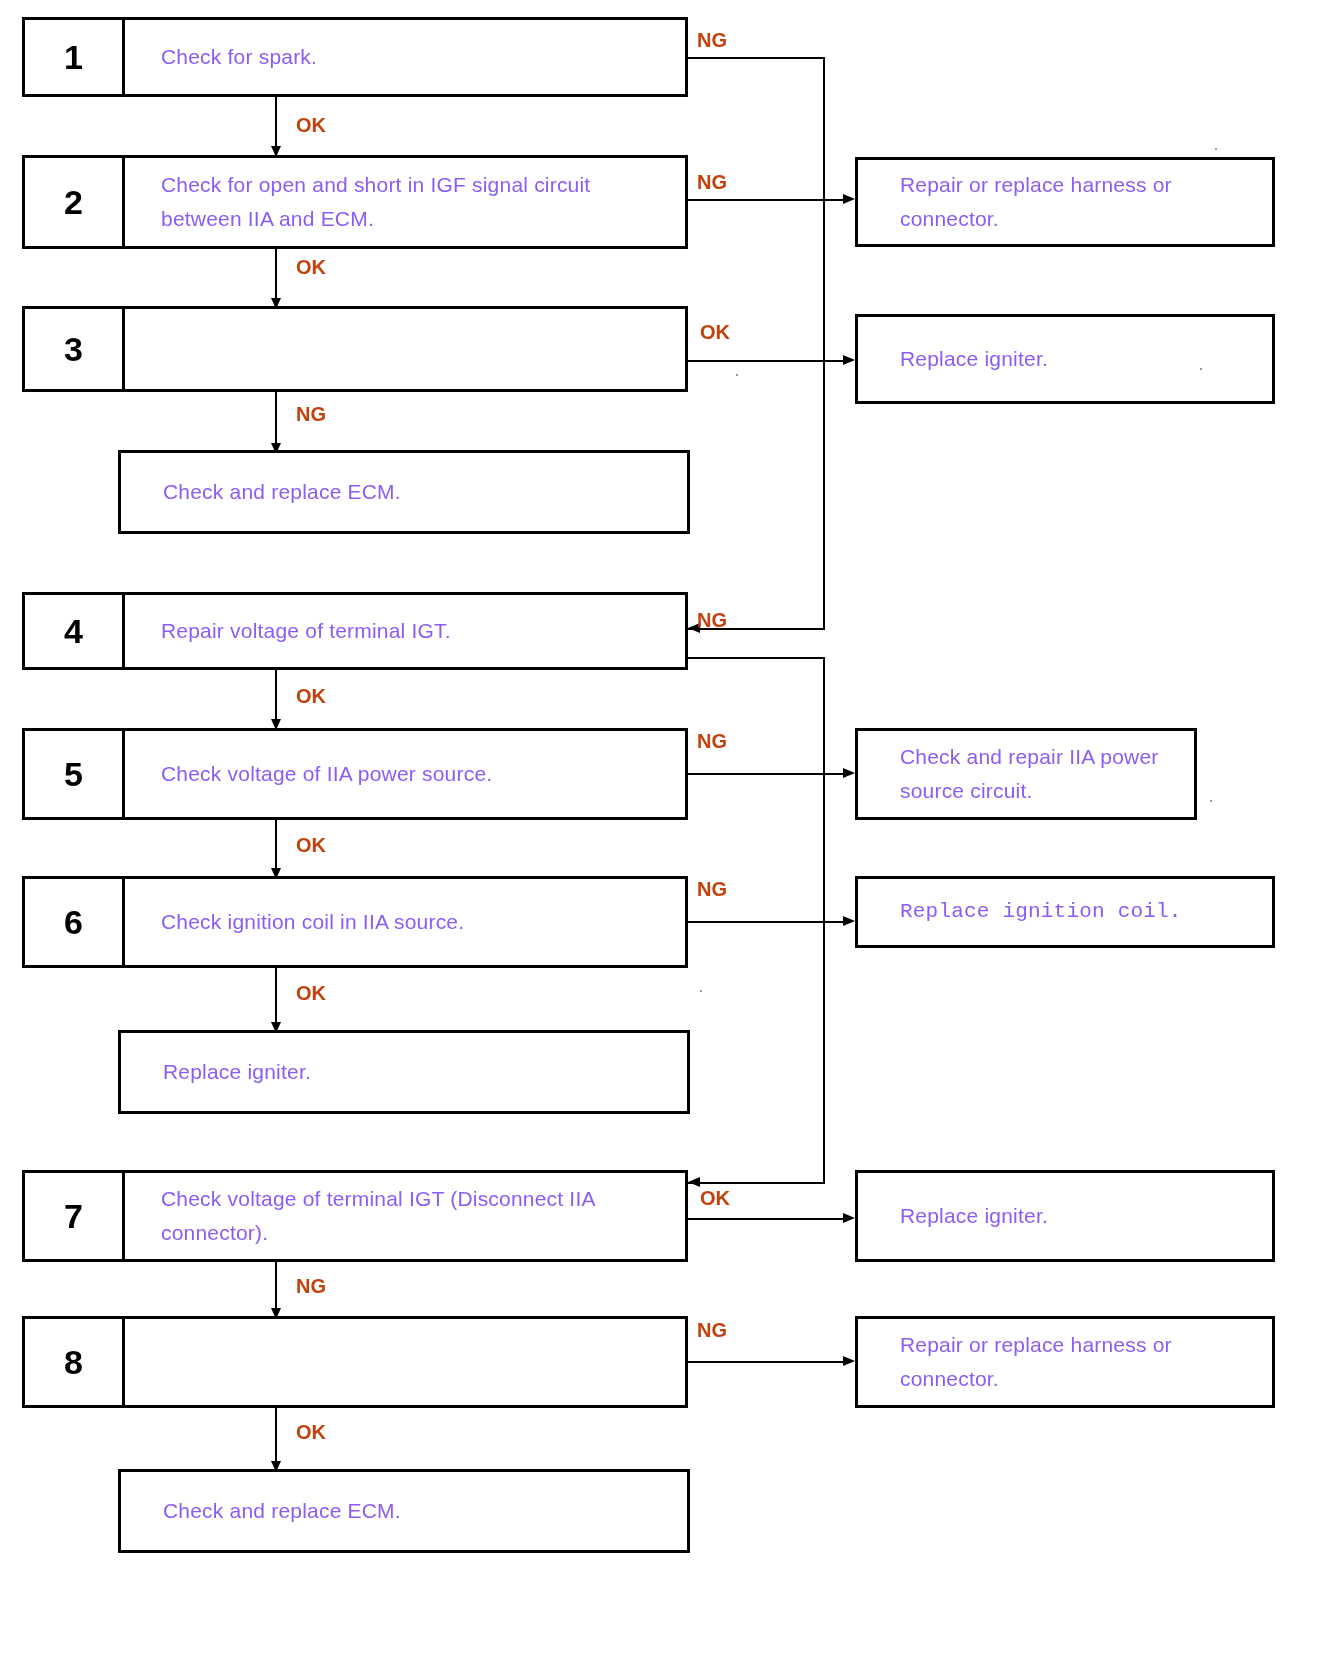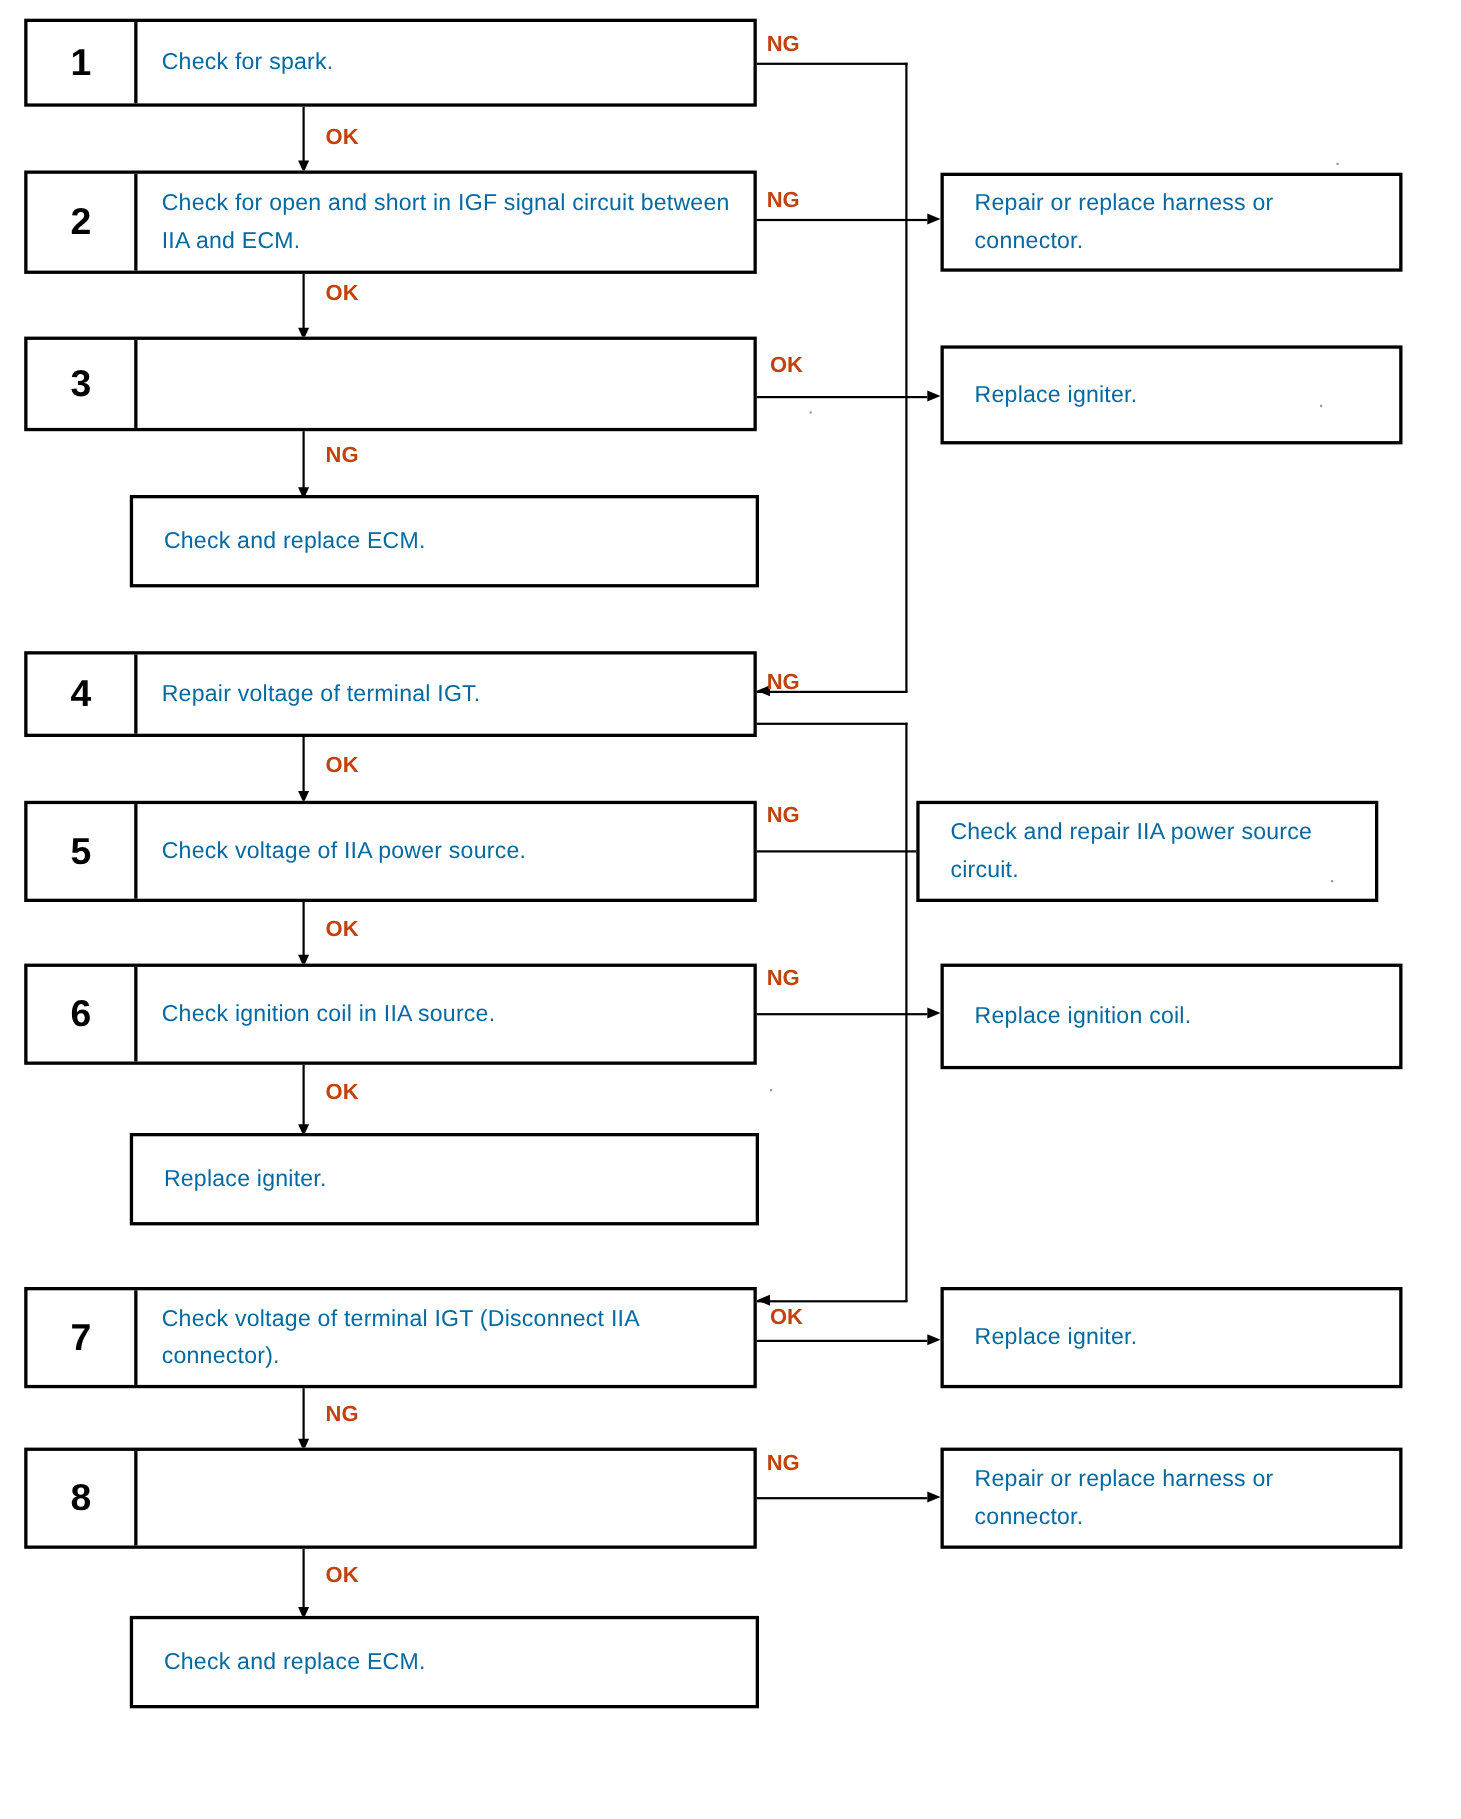--- a/index.html
+++ b/index.html
@@ -6,21 +6,21 @@
   html,body{margin:0;padding:0;background:#fff;}
   body{font-family:"Liberation Sans","DejaVu Sans",sans-serif;}
   #sheet{position:relative;width:1328px;height:1654px;background:#fff;overflow:hidden;}
 
   
   .box{position:absolute;box-sizing:border-box;border:3px solid #000;background:#fff;}
   .numcell{position:absolute;left:0;top:0;bottom:0;width:97px;
            border-right:3px solid #000;display:flex;align-items:center;justify-content:center;}
   .numcell span{font-size:34px;font-weight:bold;color:#000;line-height:1;}
   .btext{position:absolute;top:0;bottom:0;display:flex;align-items:center;}
-  .btext p{margin:0;font-size:21px;color:#0369a1;line-height:1.62;letter-spacing:.2px;}
+  .btext p{margin:14px;font-size:21px;color:#8b5cf6;line-height:1.62;letter-spacing:.2px;}
   .box.plain .btext{left:28px;right:14px;}
   .box.step .btext{left:122px;right:14px;}
 
   
   .vline{position:absolute;width:2px;background:#000;}
   .hline{position:absolute;height:2px;background:#000;}
   .lbl{position:absolute;font-size:20px;font-weight:bold;color:#c2410c;white-space:nowrap;line-height:1;}
   .arrow-d{position:absolute;width:0;height:0;
            border-left:5px solid transparent;border-right:5px solid transparent;
            border-top:11px solid #000;}
@@ -131,21 +131,21 @@
     </div>
     <div class="btext">
       <p>Check voltage of IIA power source.</p>
     </div>
   </div>
 
   <div class="hline" style="left:688px;top:773px;width:155px;"></div>
   <div class="arrow-r" style="left:843px;top:768px;"></div>
   <div class="lbl" style="left:697px;top:731px;">NG</div>
 
-  <div class="box plain" style="left:833px;top:728px;width:420px;height:92px;text-decoration:underline;">
+  <div class="box plain" style="left:855px;top:728px;width:342px;height:92px;text-decoration:underline;">
     <div class="btext">
       <p>Check and repair IIA power source circuit.</p>
     </div>
   </div>
 
   <div class="vline" style="left:275px;top:820px;height:55px;"></div>
   <div class="arrow-d" style="left:271px;top:868px;"></div>
   <div class="lbl" style="left:296px;top:835px;">OK</div>
 
   <div class="box step" style="left:22px;top:876px;width:666px;height:92px;">
@@ -154,21 +154,21 @@
     </div>
     <div class="btext">
       <p>Check ignition coil in IIA source.</p>
     </div>
   </div>
 
   <div class="hline" style="left:688px;top:921px;width:155px;"></div>
   <div class="arrow-r" style="left:843px;top:916px;"></div>
   <div class="lbl" style="left:697px;top:879px;">NG</div>
 
-  <div class="box plain" style="left:855px;top:876px;width:420px;height:96px;">
+  <div class="box plain" style="left:855px;top:876px;width:420px;height:72px;font-family:Liberation Mono, monospace;">
     <div class="btext">
       <p>Replace ignition coil.</p>
     </div>
   </div>
 
   <div class="vline" style="left:275px;top:968px;height:58px;"></div>
   <div class="arrow-d" style="left:271px;top:1022px;"></div>
   <div class="lbl" style="left:296px;top:983px;">OK</div>
 
   <div class="box plain" style="left:118px;top:1030px;width:572px;height:84px;">

